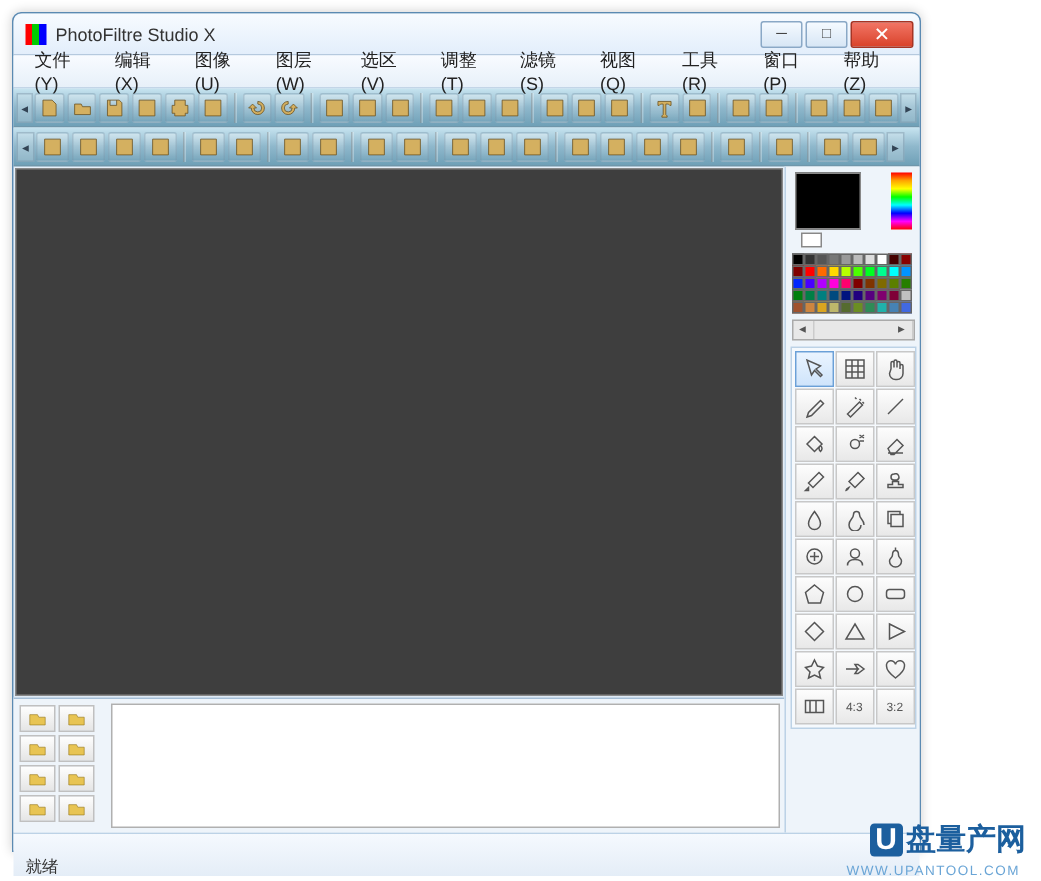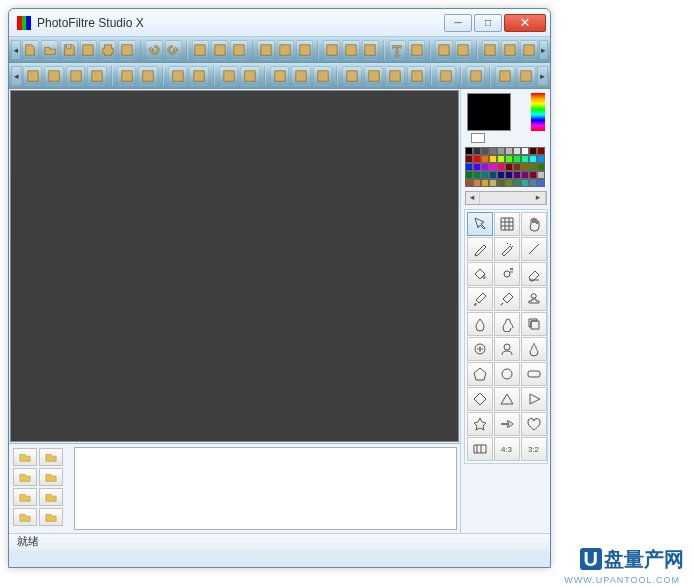--- a/index.html
+++ b/index.html
@@ -1,17 +1,17 @@
 <!DOCTYPE html>
 <html><head>
 <meta charset="utf-8">
 <style>
 * { margin: 0; padding: 0; box-sizing: border-box; font-family: "Microsoft YaHei", Tahoma, sans-serif; }
 body { background: #fff; width: 694px; height: 587px; position: relative; overflow: hidden; }
-.window { position: absolute; top: 8px; left: 8px; width: 543px; height: 560px; border: 1px solid #5b8ab2; border-radius: 6px 6px 0 0; background: linear-gradient(#e8f1fa, #dde9f5); box-shadow: 0 0 8px rgba(0,0,0,.2); }
+.window { position: absolute; top: 8px; left: 8px; width: 606px; height: 560px; border: 1px solid #5b8ab2; border-radius: 6px 6px 0 0; background: linear-gradient(#e8f1fa, #dde9f5); box-shadow: 0 0 8px rgba(0,0,0,.2); }
 .titlebar { height: 28px; background: linear-gradient(#f7fbff, #e3eefb); border-radius: 6px 6px 0 0; display: flex; align-items: center; padding: 0 4px; border-bottom: 1px solid #b5c9de; }
 .app-icon { width: 14px; height: 14px; margin: 0 6px 0 4px; background: linear-gradient(90deg,#f00 0 33%,#0c0 33% 66%,#00f 66%); }
 .title { font-size: 12px; color: #333; flex: 1; }
 .winbtns { display: flex; gap: 2px; }
 .winbtn { width: 28px; height: 18px; border: 1px solid #8aa8c6; border-radius: 2px; background: linear-gradient(#f5faff,#d7e6f5); font-size: 10px; display: flex; align-items: center; justify-content: center; color: #444; }
 .winbtn.close { background: linear-gradient(#f27565,#d9432b); width: 42px; color: #fff; font-size: 13px; border-color: #a63424; }
 .menubar { height: 22px; background: linear-gradient(#f8fbff,#e7f0f9); border-bottom: 1px solid #c3d5e7; display: flex; align-items: center; padding: 0 6px; }
 .menuitem { font-size: 12px; color: #222; padding: 0 8px; cursor: default; }
 .toolbar { height: 26px; background: linear-gradient(#c7e4f0,#8fb8cc 50%,#6fa0b7); border-bottom: 1px solid #6f96aa; display: flex; align-items: center; padding: 0 2px; }
 .tbtn { width: 22px; height: 20px; margin: 0 1px; border: 1px solid rgba(120,150,170,.4); background: linear-gradient(rgba(255,255,255,.35),rgba(255,255,255,0)); display: flex; align-items: center; justify-content: center; border-radius: 2px; }
@@ -34,39 +34,52 @@
 .bg { position:absolute; bottom:0; left:4px; width:14px; height:10px; background:#fff; border:1px solid #888; }
 .palette { width: 82px; display: grid; grid-template-columns: repeat(10,8px); grid-auto-rows: 8px; gap: 0; margin-bottom: 4px; }
 .sw { border: 1px solid #666; }
 .pscroll { width:82px; height:14px; display:flex; border:1px solid #aaa; background:#e8e8e8; margin-bottom:4px; }
 .pscroll div{width:14px;text-align:center;font-size:9px;color:#555;border-right:1px solid #ccc;}
 .pscroll .trk{flex:1;border:none;}
 .toolgrid { width: 84px; display: grid; grid-template-columns: repeat(3,26px); grid-auto-rows: 24px; gap: 1px; padding:2px; border:1px solid #bcd2e6; background:#f5f9fd; }
 .tool { border: 1px solid #c8c8c8; background: linear-gradient(#fdfdfd,#e8e8e8); display:flex; align-items:center; justify-content:center; }
 .tool.sel { border:1px solid #6aa0d8; background: linear-gradient(#eaf4ff,#cfe4fb); }
 .tool svg { width:16px; height:16px; stroke:#444; fill:none; stroke-width:1.2; }
-.statusbar { height: 18px; background: linear-gradient(#f5f9fe,#e4edf7); border-top: 1px solid #bcd2e6; font-size: 11px; color: #333; padding: 0 8px; }
+.statusbar { height: 18px; background: linear-gradient(#f5f9fe,#e4edf7); border-top: 1px solid #bcd2e6; font-size: 11px; color: #333; padding: 14px 8px; }
 .watermark { position: absolute; bottom: 14px; right: 10px; font-size: 20px; font-weight: bold; color: #1c5f9e; font-family: "Microsoft YaHei"; margin-left: 12px; }
 .watermark .u { background:#1c5f9e; color:#fff; padding:0 4px; border-radius:3px; margin-right:2px; }
 .wm-sub { position:absolute; bottom:2px; right:14px; font-size:9px; color:#6aa5d6; letter-spacing:1px; }
 </style>
 </head>
 <body>
 
 <div class="window">
   <div class="titlebar">
     <div class="app-icon"></div>
     <div class="title">PhotoFiltre Studio X</div>
     <div class="winbtns">
       <div class="winbtn">─</div>
       <div class="winbtn">□</div>
       <div class="winbtn close">✕</div>
     </div>
   </div>
 
+  <div class="menubar" id="menubar">
+      <div class="menuitem">文件(Y)</div>
+      <div class="menuitem">编辑(X)</div>
+      <div class="menuitem">图像(U)</div>
+      <div class="menuitem">图层(W)</div>
+      <div class="menuitem">选区(V)</div>
+      <div class="menuitem">调整(T)</div>
+      <div class="menuitem">滤镜(S)</div>
+      <div class="menuitem">视图(Q)</div>
+      <div class="menuitem">工具(R)</div>
+      <div class="menuitem">窗口(P)</div>
+      <div class="menuitem">帮助(Z)</div>
+    </div>
 
   <div class="toolbar" id="tb1">
       <div class="tnav">◂</div>
       <div class="tbtn">
         <svg viewBox="0 0 16 16">
           <path fill="#d4b060" stroke="#6a5020" stroke-width=".6" d="M3 2h7l3 3v9H3z"></path>
         </svg>
       </div>
       <div class="tbtn">
         <svg viewBox="0 0 16 16">

